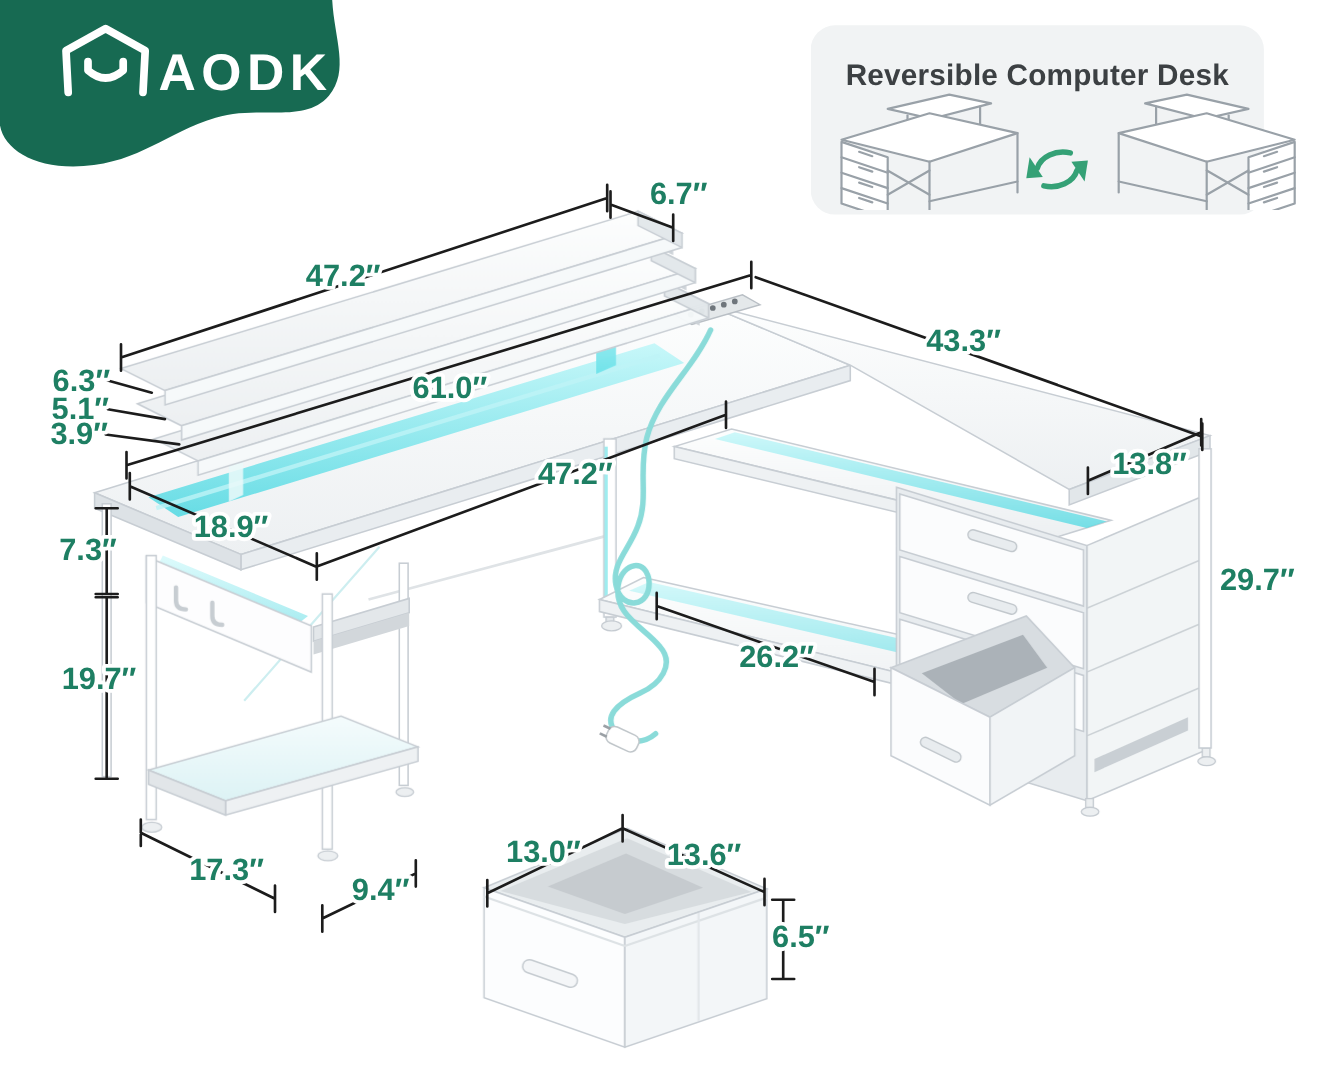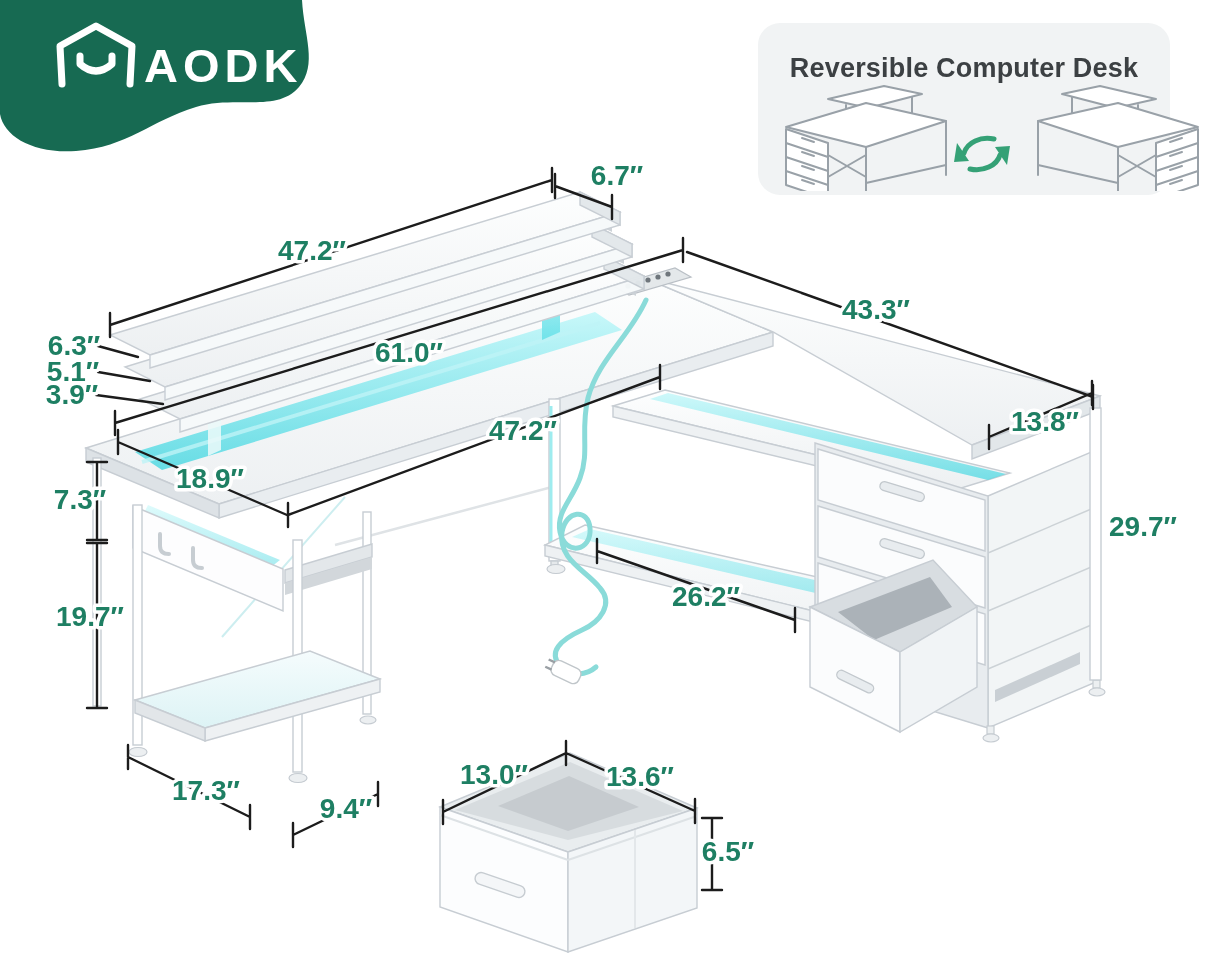--- a/index.html
+++ b/index.html
@@ -18,21 +18,21 @@
   }
   .dimline { stroke:#1c1c1c; stroke-width:2.4px; fill:none; stroke-linecap:round; }
 
   
   .edge   { stroke:#c7cdd3; stroke-width:1.4px; }
   .sketch { stroke:#99a1a8; stroke-width:2px; fill:none; stroke-linecap:round; stroke-linejoin:round; }
 
   
   .info-card {
     position:absolute; left:737px; top:23px; width:412px; height:172px;
-    background:#f1f3f4; border-radius:22px;margin-left:21px;
+    background:#f1f3f4; border-radius:22px;
   }
   .info-card .card-title {
     position:absolute; left:0; right:0; top:30px; text-align:center;
     font-size:27px; font-weight:600; color:#3c4043; letter-spacing:0.2px;
   }
 
   
   .brand-text {
     font-family:"Liberation Sans", sans-serif; font-size:47px; font-weight:bold;
     fill:#ffffff; letter-spacing:5px;

